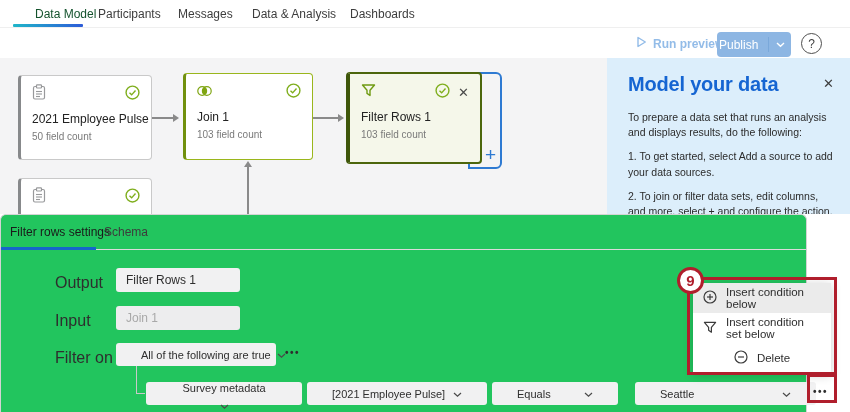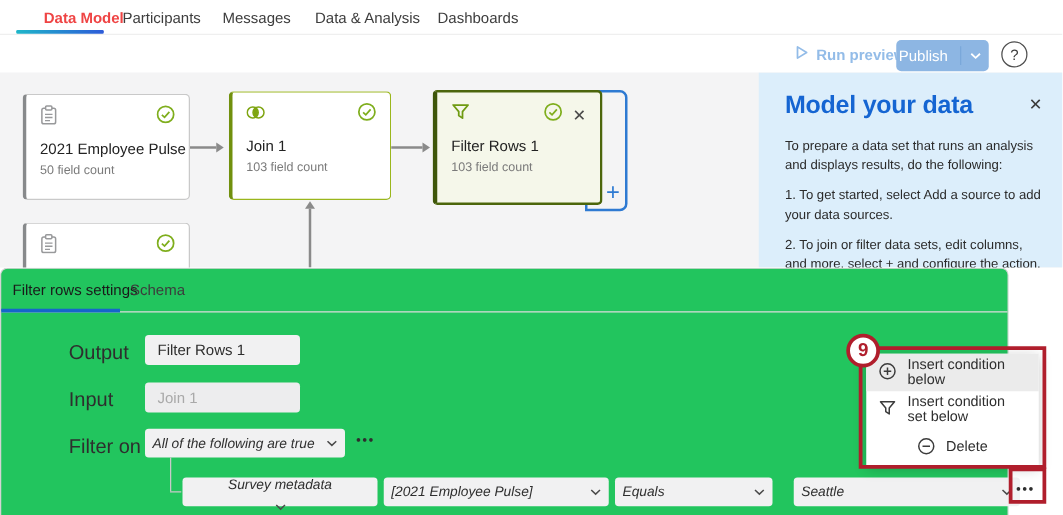--- a/index.html
+++ b/index.html
@@ -1,21 +1,21 @@
 <!DOCTYPE html>
 <html><head>
 <meta charset="utf-8">
 <style>
   * { margin:0; padding:0; box-sizing:border-box; }
   html,body { width:850px; height:412px; font-family:"Liberation Sans", sans-serif; background:#fff; overflow:hidden; position:relative; }
 
   
   .topnav { position:absolute; left:0; top:0; width:850px; height:28px; background:#fff; border-bottom:1px solid #efefef; }
   .nav-tab { position:absolute; top:7px; font-size:12px; color:#3d3d3d; cursor:pointer; white-space:nowrap; }
-  .nav-tab.active { color:#ef4444; font-weight:bold;padding-left:17px; }
+  .nav-tab.active { color:#14532d; font-weight:normal;padding-left:17px; }
   .nav-underline { position:absolute; left:13px; top:24px; width:70px; height:3px;
     background:linear-gradient(90deg,#1fb6c9,#2d5bd8); border-radius:1px; }
 
   
   .toolbar { position:absolute; left:0; top:28px; width:850px; height:30px; background:#fff; }
   .run-preview { position:absolute; left:636px; top:8px; display:flex; align-items:center; gap:6px;
     color:#93bce8; font-size:12px; font-weight:bold; cursor:pointer; }
   .publish-btn { position:absolute; left:717px; top:4px; width:74px; height:25px; background:#8db6e3;
     border-radius:4px; display:flex; align-items:center; color:#fff; font-size:12px; cursor:pointer; }
   .publish-label { flex:1; text-align:left; padding-left:2px; }
@@ -58,22 +58,22 @@
     border:1px solid #d4d4d4; border-bottom:none; border-radius:6px 6px 0 0; z-index:10; }
   .tabs-row { position:relative; height:35px; border-bottom:1px solid #dbdbdb; }
   .p-tab { position:absolute; top:10px; font-size:12px; color:#3c3c3c; cursor:pointer; }
   .p-tab.active { color:#1a1a1a; }
   .tab-underline { position:absolute; left:0; top:32px; width:95px; height:3px; background:#1566cb; }
   .form-label { position:absolute; font-size:16px; color:#2e2e2e; }
   .form-input { position:absolute; width:124px; height:24px; background:#f1f1f2; border:none;
     border-radius:3px; font-size:12px; color:#2e2e2e; padding:0 10px; font-family:"Liberation Sans",sans-serif; }
   .form-input:disabled { background:#ededee; color:#a9a9a9; }
   .dd { position:absolute; height:23px; background:#f1f1f2; border-radius:3px; display:flex;
-    align-items:center; justify-content:space-between; gap:6px; padding:0 6px; font-size:11px;
-    color:#2e2e2e; cursor:pointer; white-space:nowrap;font-style:italic; }
+    align-items:center; justify-content:space-between; gap:6px; padding:0 25px; font-size:11px;
+    color:#2e2e2e; cursor:pointer; white-space:nowrap; }
   .dots-btn { position:absolute; font-size:10px; letter-spacing:1.5px; color:#2e2e2e; font-weight:bold;
     cursor:pointer; text-align:center; }
   .conn-v { position:absolute; width:1px; background:#c9c9c9; }
   .conn-h { position:absolute; height:1px; background:#c9c9c9; }
 
   
   .ctx-menu { position:absolute; left:692px; top:68px; width:138px; background:#fff;
     box-shadow:0 2px 10px rgba(0,0,0,0.2); z-index:20; padding:0; }
   .ctx-item { height:30px; display:flex; align-items:center; gap:9px; padding:0 10px;
     font-size:11.5px; color:#2e2e2e; cursor:pointer;justify-content:center; }

